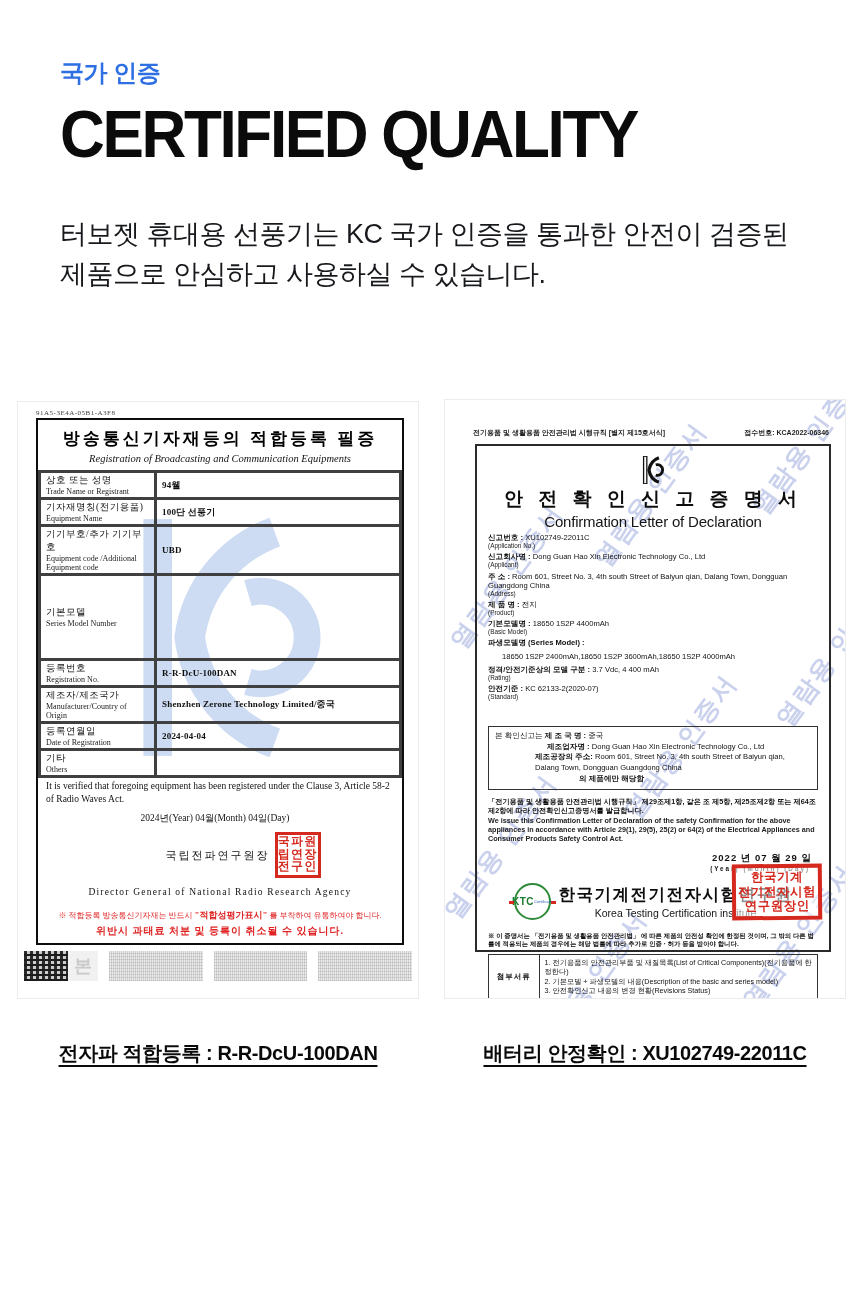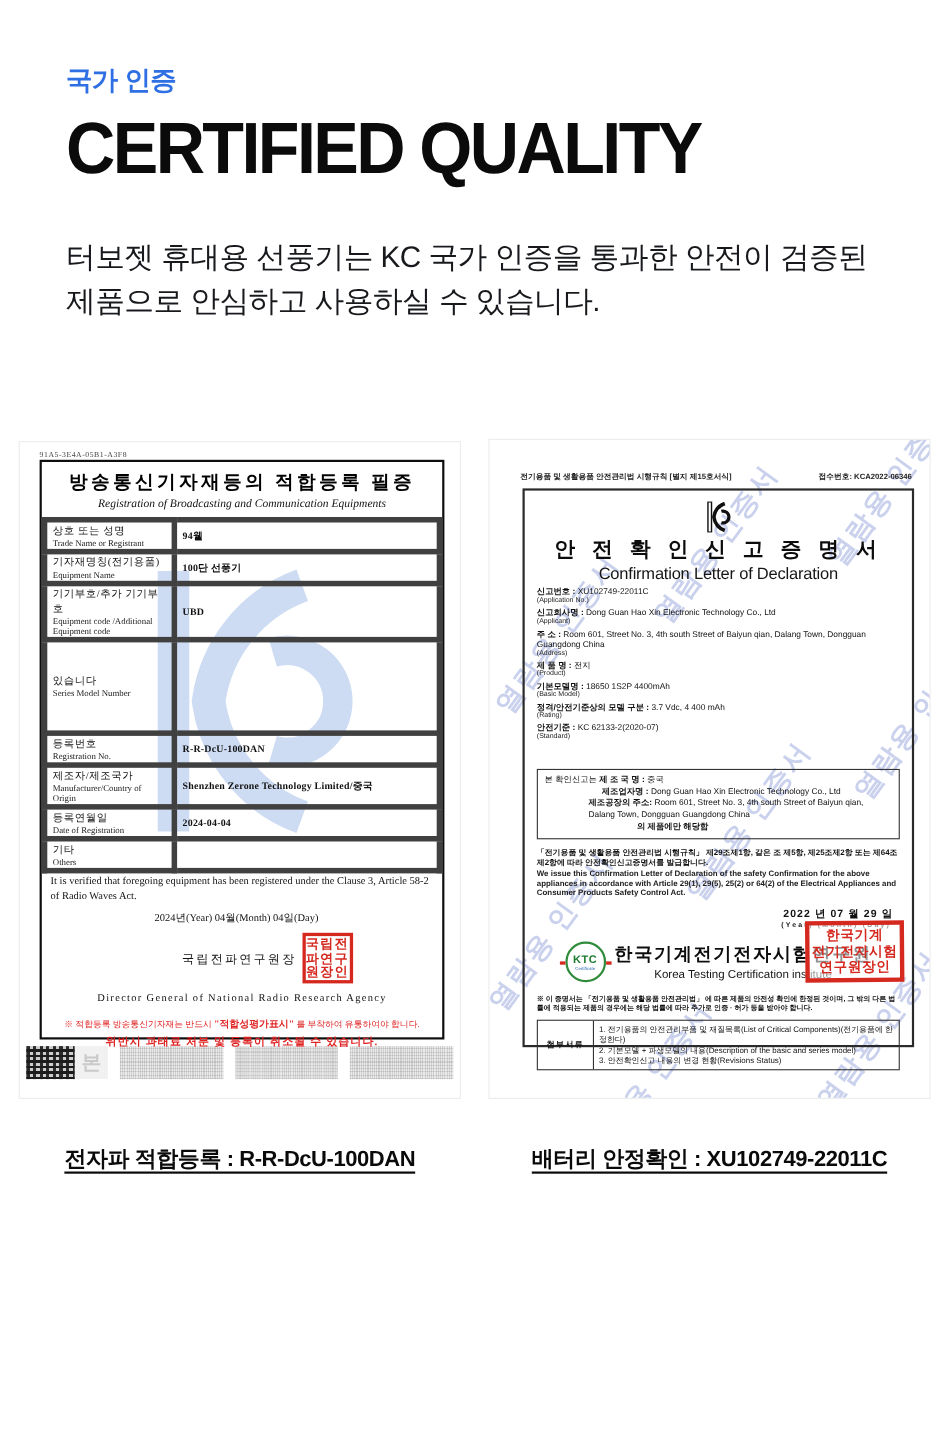--- a/index.html
+++ b/index.html
@@ -19,33 +19,33 @@
   #cert-right{left:445px;top:400px;width:400px;height:598px;overflow:hidden;}
 
   
   .lc-code{position:absolute;left:18px;top:7px;font-size:7px;color:#444;letter-spacing:.5px;}
   .lc-box{position:absolute;left:18px;top:16px;width:364px;height:523px;border:2px solid #0d0d0d;background:transparent;}
   .lc-kc{position:absolute;left:118px;top:108px;width:185px;height:255px;z-index:0;}
   .lc-inner{position:relative;z-index:1;height:100%;border-radius:16px;}
   .lc-title{padding-top:7px;text-align:center;font-size:17px;font-weight:700;letter-spacing:3px;color:#000;}
   .lc-sub{text-align:center;font-size:10.5px;font-style:italic;margin-top:3px;color:#111;}
   table.lc-table{border-collapse:collapse;width:100%;margin-top:6px;table-layout:fixed;}
-  table.lc-table td{border:5px solid #404040;padding:1px 5px;vertical-align:middle;}
+  table.lc-table td{border:3px solid #404040;padding:1px 5px;vertical-align:middle;}
   table.lc-table td.lbl{width:103px;}
   table.lc-table .ko{font-size:9.5px;letter-spacing:.5px;}
   table.lc-table .en{font-size:8px;color:#222;line-height:9px;}
   table.lc-table td.val{font-size:9px;font-weight:700;letter-spacing:.2px;}
   .h27{height:25px}.h28{height:26px}.h37{height:35px}.h87{height:85px}.h20{height:17px}
   .lc-state-ko{text-align:center;font-size:10px;margin-top:7px;letter-spacing:.5px;}
   .lc-state-en{font-size:9.5px;margin:2px 8px 0 8px;line-height:13px;}
   .lc-date{font-size:9.5px;text-align:center;padding-right:10px;margin-top:6px;}
   .lc-sign{position:relative;height:60px;display:flex;align-items:center;justify-content:center;padding-left:46px;gap:5px;}
   .lc-signer{font-size:11px;letter-spacing:2px;}
   .seal{width:46px;height:46px;border:3px solid #d5281e;color:#d5281e;box-sizing:border-box;
-        display:flex;flex-direction:column;justify-content:center;text-align:center;
+        display:flex;flex-direction:row;justify-content:center;text-align:center;
         font-weight:700;font-size:12px;line-height:12.5px;letter-spacing:1px;background:rgba(255,255,255,.4);}
   .lc-dir{font-size:9.5px;text-align:center;letter-spacing:1.2px;margin-top:2px;}
   .lc-warn1{font-size:8px;color:#e02424;text-align:center;margin-top:12px;}
   .lc-warn1 b{font-size:9px;}
   .lc-warn2{font-size:10px;color:#e02424;font-weight:700;text-align:center;letter-spacing:1px;margin-top:2px;}
   .lc-strip{position:absolute;left:6px;top:549px;width:388px;height:30px;display:flex;gap:11px;}
   .qrblock{width:74px;height:100%;display:flex;}
   .qr{width:44px;height:100%;
       background:repeating-linear-gradient(0deg,#1c1c1c 0 2px,transparent 2px 5px),
                  repeating-linear-gradient(90deg,#2b2b2b 0 3px,transparent 3px 6px),#cdcdcd;}
@@ -71,21 +71,21 @@
   .rf-series-val{font-size:7.6px;margin:5px 0 4px 14px;}
   .maker{border:1px solid #333;margin-top:26px;padding:4px 6px;font-size:7.6px;line-height:10.5px;}
   .maker .lb{font-weight:700;}
   .maker .tail{font-weight:700;margin-left:84px;margin-top:1px;}
   .issue-ko{font-size:7.2px;font-weight:700;margin-top:7px;line-height:9px;}
   .issue-en{font-size:7.2px;font-weight:700;line-height:9px;color:#222;margin-top:1px;}
   .rc-date{ text-align:right;font-size:9.5px;font-weight:700;letter-spacing:1px;margin-top:9px;padding-right:6px;}
   .rc-date-sub{text-align:right;font-size:6.3px;font-weight:700;padding-right:8px;letter-spacing:2px;}
   .inst{position:relative;display:flex;align-items:center;justify-content:center;gap:8px;margin-top:8px;height:44px;}
   .ktc{width:37px;height:37px;border:2px solid #2e8b3a;border-radius:50%;box-sizing:border-box;
-       display:flex;flex-direction:column;align-items:center;justify-content:center;position:relative;background:#fff;}
+       display:flex;align-items:center;justify-content:center;position:relative;background:#fff;}
   .ktc .t{font-size:10px;font-weight:800;color:#1a7a2e;letter-spacing:.5px;}
   .ktc .c{font-size:4px;color:#1f5fae;}
   .ktc:before,.ktc:after{content:"";position:absolute;top:16px;width:5px;height:3px;background:#d5281e;}
   .ktc:before{left:-7px}.ktc:after{right:-7px}
   .inst-names{text-align:center;}
   .inst-ko{font-size:16.5px;font-weight:700;letter-spacing:1.5px;color:#0d0d0d;}
   .inst-en{font-size:10.5px;color:#161616;margin-top:1px;}
   .stamp2{position:absolute;right:-4px;top:-16px;width:82px;border:4px solid #d5281e;color:#d5281e;
           font-weight:800;text-align:center;font-size:12.5px;line-height:14.5px;letter-spacing:.5px;
           background:rgba(255,255,255,.55);padding:2px 0;transform:rotate(-.5deg);}
@@ -142,21 +142,21 @@
             </tr>
         <tr class="h37">
           <td class="lbl">
                 <div class="ko">기기부호/추가 기기부호</div>
                 <div class="en">Equipment code /Additional Equipment code</div>
               </td>
           <td class="val">UBD</td>
             </tr>
         <tr class="h87">
           <td class="lbl">
-                <div class="ko">있습니다</div>
+                <div class="ko">기본모델</div>
                 <div class="en">Series Model Number</div>
               </td>
           <td class="val"></td>
             </tr>
         <tr class="h28">
           <td class="lbl">
                 <div class="ko">등록번호</div>
                 <div class="en">Registration No.</div>
               </td>
           <td class="val">R-R-DcU-100DAN</td>
@@ -258,20 +258,24 @@
     </div>
     <div class="rf">
       <span class="lb">제 품 명 :</span>
       <span>전지</span>
       <div class="sub">(Product)</div>
     </div>
     <div class="rf">
       <span class="lb">기본모델명 :</span>
       <span>18650 1S2P 4400mAh</span>
       <div class="sub">(Basic Model)</div>
+    </div>
+    <div class="rf">
+      <span class="lb">파생모델명 (Series Model) :</span>
+      <div class="rf-series-val">18650 1S2P 2400mAh,18650 1S2P 3600mAh,18650 1S2P 4000mAh</div>
     </div>
     <div class="rf">
       <span class="lb">정격/안전기준상의 모델 구분 :</span>
       <span>3.7 Vdc, 4 400 mAh</span>
       <div class="sub">(Rating)</div>
     </div>
     <div class="rf">
       <span class="lb">안전기준 :</span>
       <span>KC 62133-2(2020-07)</span>
       <div class="sub">(Standard)</div>

